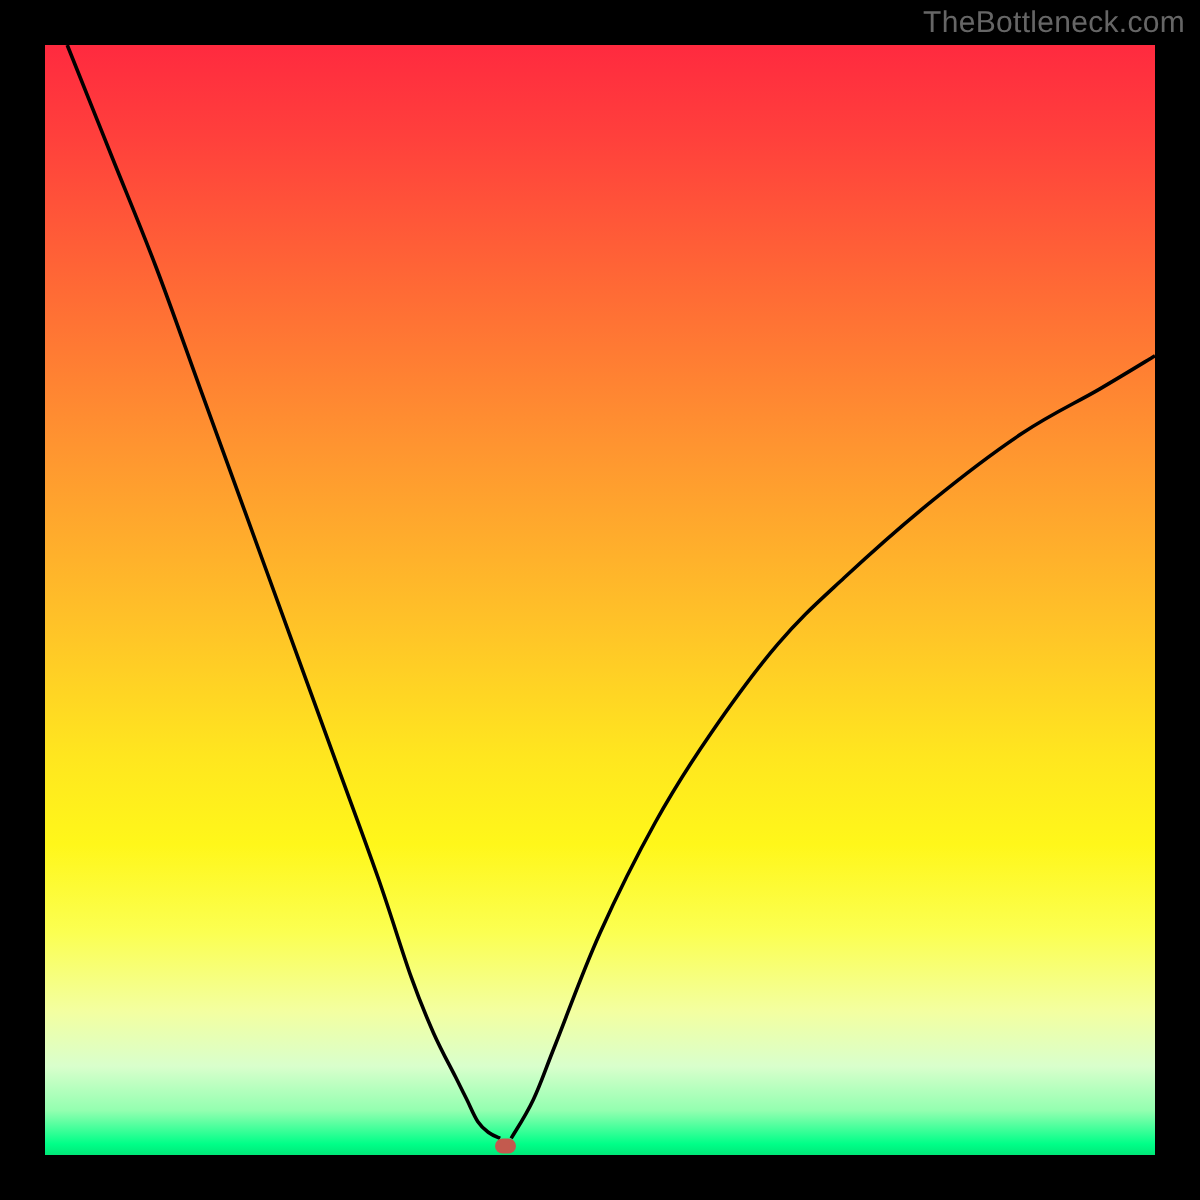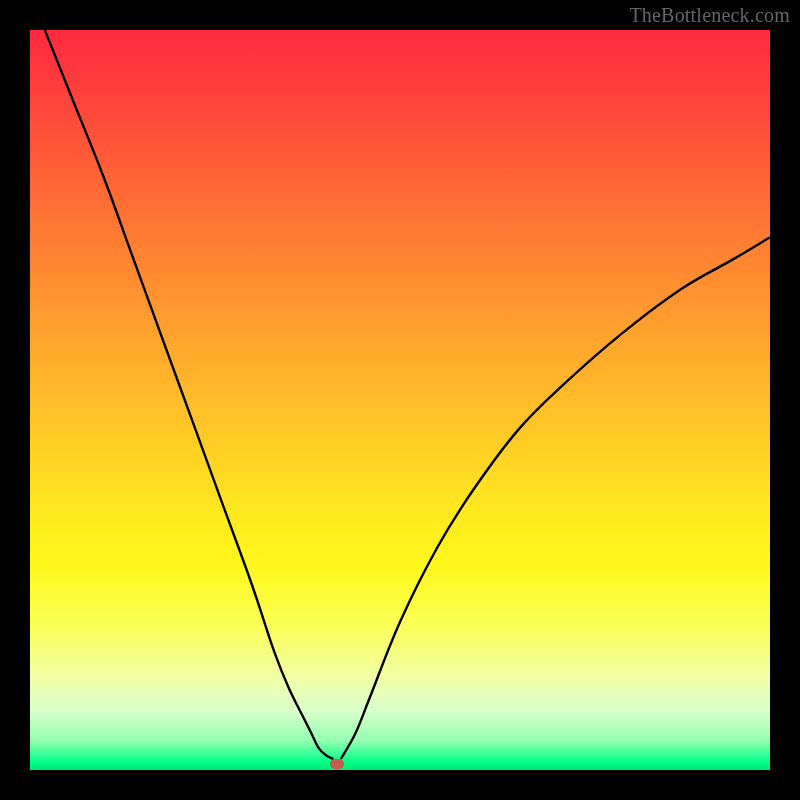--- a/index.html
+++ b/index.html
@@ -13,21 +13,20 @@
   }
   .watermark {
     position: absolute;
     top: 4px;
     right: 10px;
     color: #666;
     font-size: 20px;
     font-weight: 400;
     z-index: 10;
     letter-spacing: 0.2px;
-    font-family: Liberation Serif, serif;
   }
   .plot-area {
     position: absolute;
     left: 30px;
     top: 30px;
     width: 740px;
     height: 740px;
     background: linear-gradient(to bottom,
       #ff2a3f 0%,
       #ff3f3c 8%,

